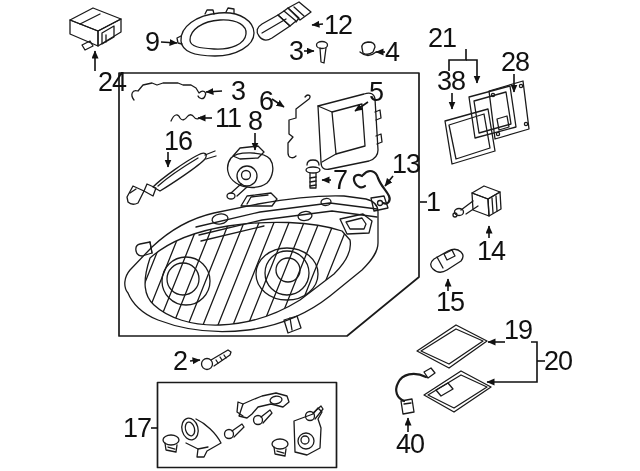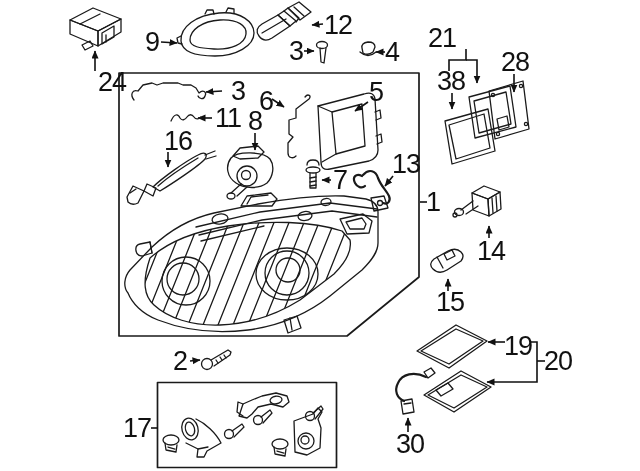--- a/index.html
+++ b/index.html
@@ -305,20 +305,20 @@
 <div class="callout" style="left:152px;top:42px">9</div>
 <div class="callout" style="left:238px;top:91px">3</div>
 <div class="callout" style="left:228px;top:118px">11</div>
 <div class="callout" style="left:491px;top:251px">14</div>
 <div class="callout" style="left:406px;top:164px">13</div>
 <div class="callout" style="left:338px;top:25px">12</div>
 <div class="callout" style="left:450px;top:302px">15</div>
 <div class="callout" style="left:178px;top:141px">16</div>
 <div class="callout" style="left:137px;top:428px">17</div>
 <div class="callout" style="left:558px;top:361px">20</div>
-<div class="callout" style="left:518px;top:346px">19</div>
-<div class="callout" style="left:410px;top:444px">30</div>
+<div class="callout" style="left:518px;top:330px">19</div>
+<div class="callout" style="left:410px;top:444px">40</div>
 <div class="callout" style="left:442px;top:38px">21</div>
 <div class="callout" style="left:451px;top:81px">38</div>
 <div class="callout" style="left:515px;top:62px">28</div>
 <div class="callout" style="left:112px;top:82px">24</div>
 
 </div>
 
 </body></html>

